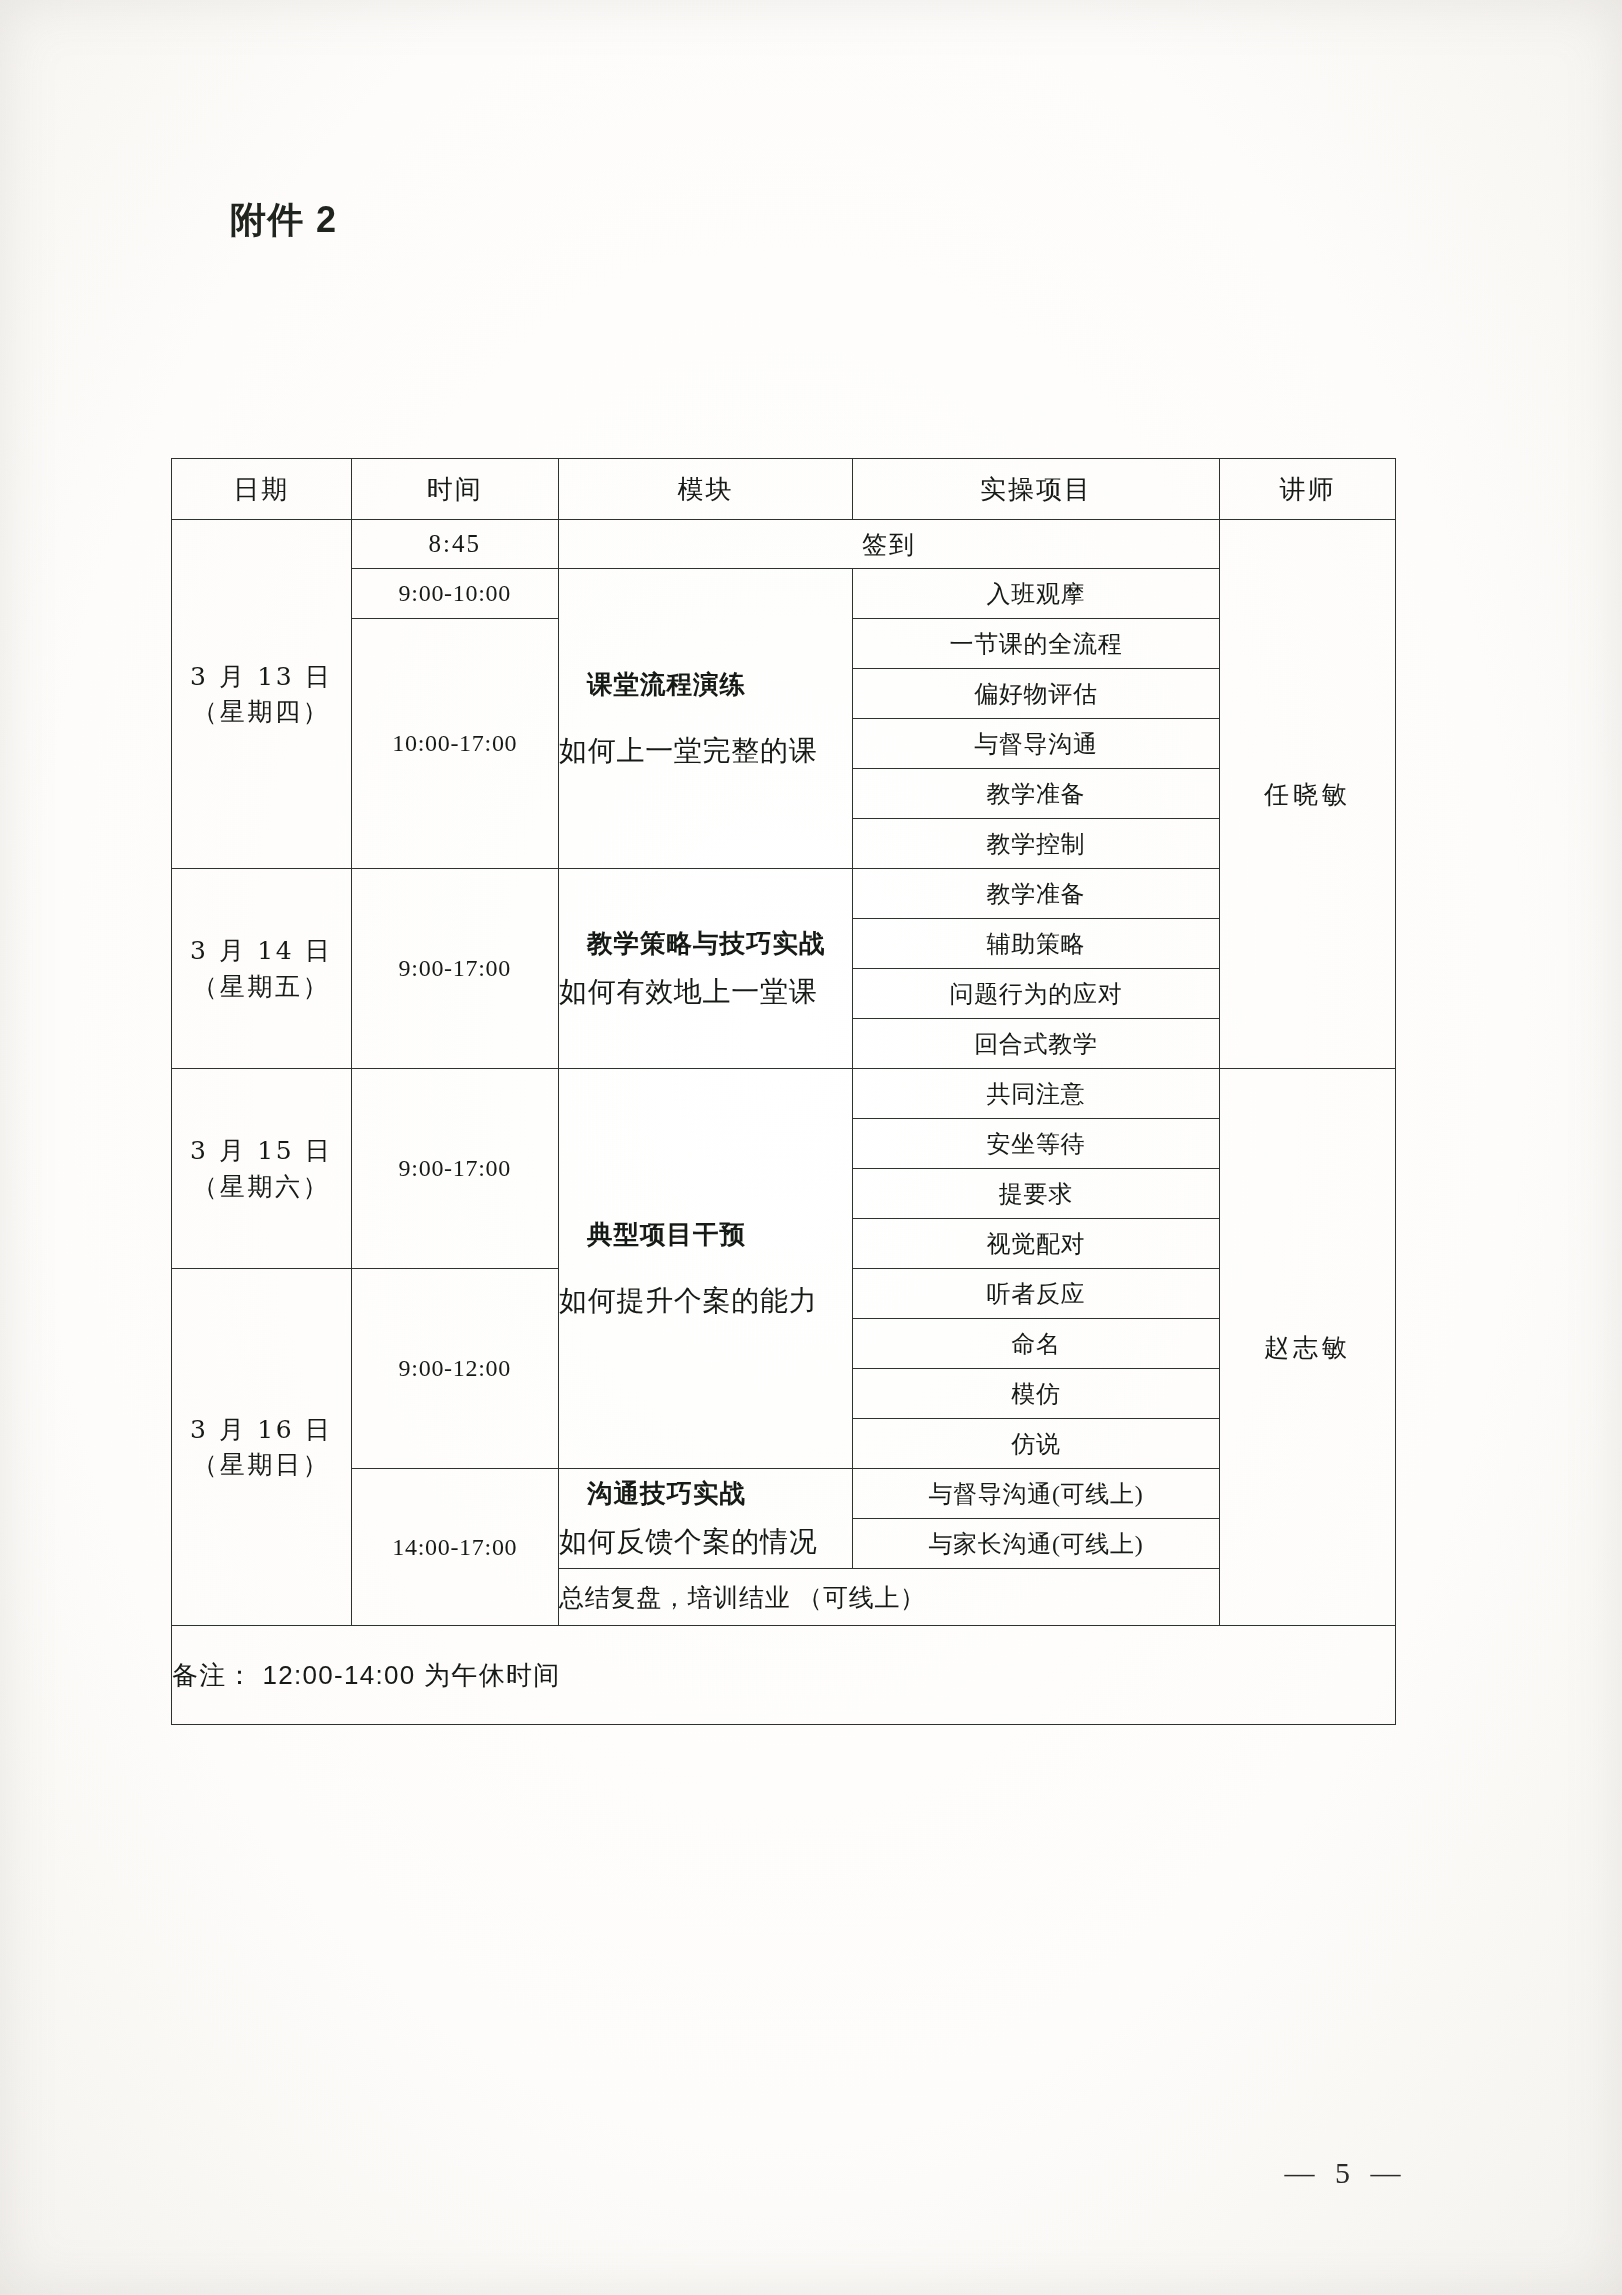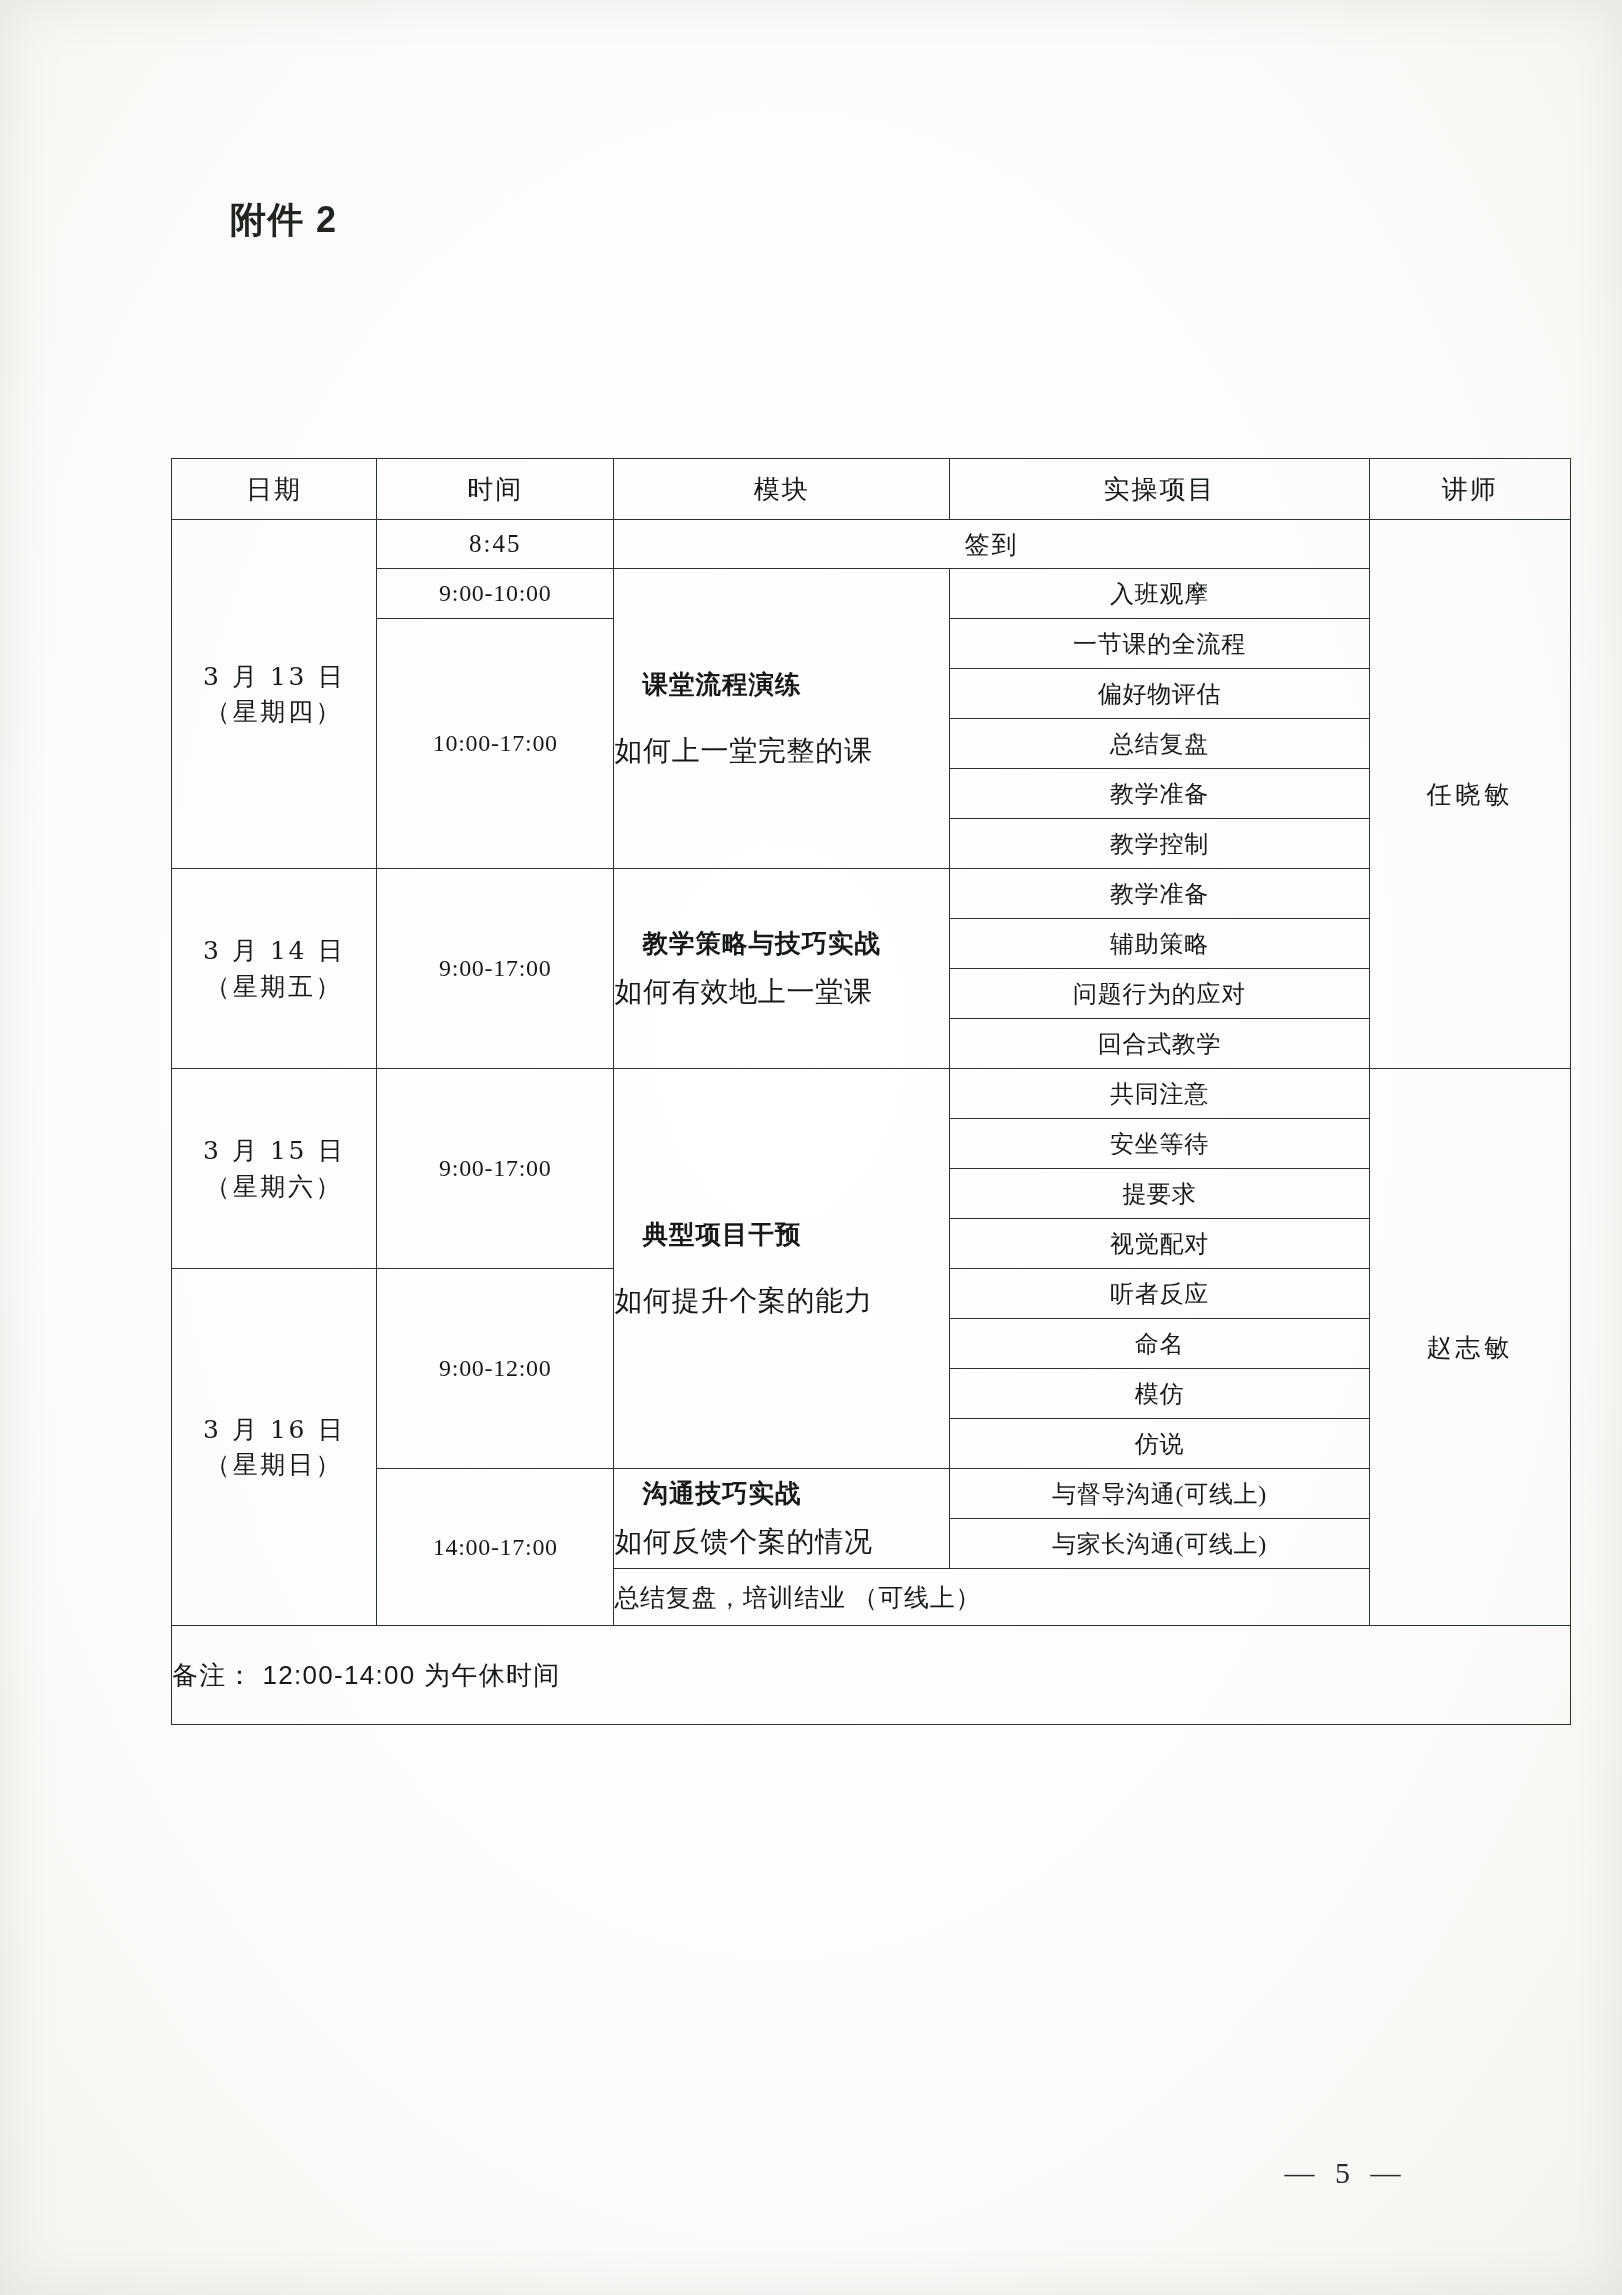--- a/index.html
+++ b/index.html
@@ -37,21 +37,21 @@
     font-weight:700;
     letter-spacing:2px;
     font-family:"DejaVu Serif","Liberation Serif",serif;
     color:#1e2620;
     text-shadow:0.4px 0.4px 0 rgba(60,70,60,0.35);
   }
 
   .table-wrap {
     position:absolute;
     left:171px; top:458px;
-    width:1400px;
+    width:1225px;
   }
   table.sched {
     width:100%;
     border-collapse:collapse;
     table-layout:fixed;
     font-size:24px;
     color:#161a16;
   }
   table.sched td, table.sched th {
     border:1.4px solid #2b332c;
@@ -196,21 +196,21 @@
         </tr>
 
         <tr>
           <td class="time-cell" rowspan="5">10:00-17:00</td>
           <td class="item-cell">一节课的全流程</td>
         </tr>
         <tr>
           <td class="item-cell">偏好物评估</td>
         </tr>
         <tr>
-          <td class="item-cell">总结复盘</td>
+          <td class="item-cell">与督导沟通</td>
         </tr>
         <tr>
           <td class="item-cell">教学准备</td>
         </tr>
         <tr>
           <td class="item-cell">教学控制</td>
         </tr>
 
         <tr>
           <td class="date-cell" rowspan="4">

